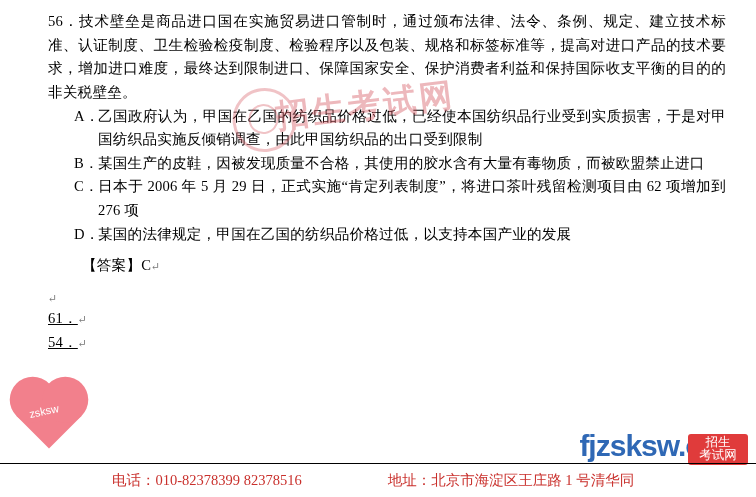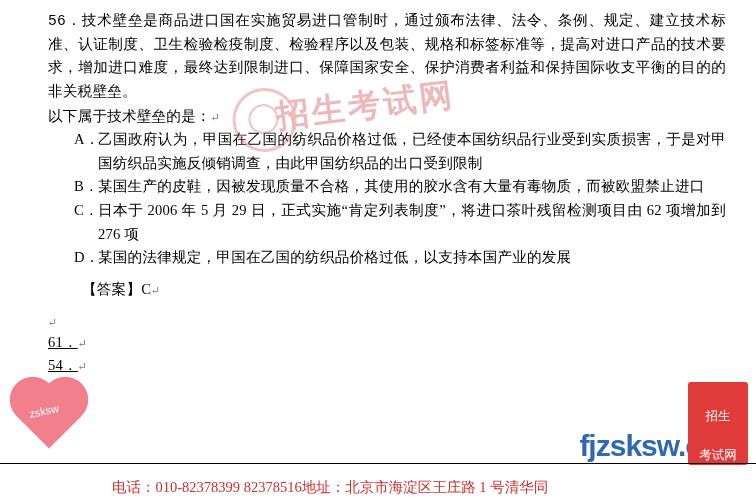--- a/index.html
+++ b/index.html
@@ -24,21 +24,20 @@
   }
   .q-block {
     font-size: 14.6px;
     line-height: 1.62;
     letter-spacing: 0.2px;
     text-align: justify;
   }
   .q-stem {
     text-indent: 0;
     margin: 0;
-    font-family: Liberation Mono, monospace;
   }
   .q-lead {
     margin: 0;
   }
   .opts {
     margin: 0;
     padding: 0;
   }
   .opt {
     display: flex;
@@ -184,52 +183,51 @@
     color: #ffffff;
     font-family: "Liberation Sans", sans-serif;
     font-size: 12.5px;
     padding: 2px 4px 3px 4px;
     border-radius: 3px;
     line-height: 1.05;
     width: 52px;
     text-align: center;
     letter-spacing: 0px;
   }
-  .logo-badge span { display: block; margin-top: 26px; }
+  .logo-badge span { display: block; }
   
   .footer {
     position: absolute;
     left: 0;
     bottom: 0;
     width: 756px;
     height: 34px;
     border-top: 1px solid #000000;
     font-size: 14.5px;
     color: #c9302c;
     display: flex;
-    align-items: flex-end;
+    align-items: center;
     box-sizing: border-box;
     padding: 0 18px 0 112px;
   }
   .footer .f-left { white-space: nowrap; }
-  .footer .f-right { white-space: nowrap; }
+  .footer .f-right { margin-left: 86px; white-space: nowrap; }
 </style>
 </head>
 <body>
 
 <div class="page">
 
   <div class="stamp">
     <div class="stamp-ring"></div>
     <div class="stamp-text">招生考试网</div>
   </div>
 
   <div class="q-block">
     <p class="q-stem">56．技术壁垒是商品进口国在实施贸易进口管制时，通过颁布法律、法令、条例、规定、建立技术标准、认证制度、卫生检验检疫制度、检验程序以及包装、规格和标签标准等，提高对进口产品的技术要求，增加进口难度，最终达到限制进口、保障国家安全、保护消费者利益和保持国际收支平衡的目的的非关税壁垒。</p>
-    <p class="q-lead"><span>以下属于技术壁垒的是：</span><span class="cr">↵</span></p>
 
     <div class="opts">
       <div class="opt">
         <span class="opt-label">A．</span>
         <span class="opt-text">乙国政府认为，甲国在乙国的纺织品价格过低，已经使本国纺织品行业受到实质损害，于是对甲国纺织品实施反倾销调查，由此甲国纺织品的出口受到限制</span>
       </div>
       <div class="opt">
         <span class="opt-label">B．</span>
         <span class="opt-text">某国生产的皮鞋，因被发现质量不合格，其使用的胶水含有大量有毒物质，而被欧盟禁止进口</span>
       </div>

